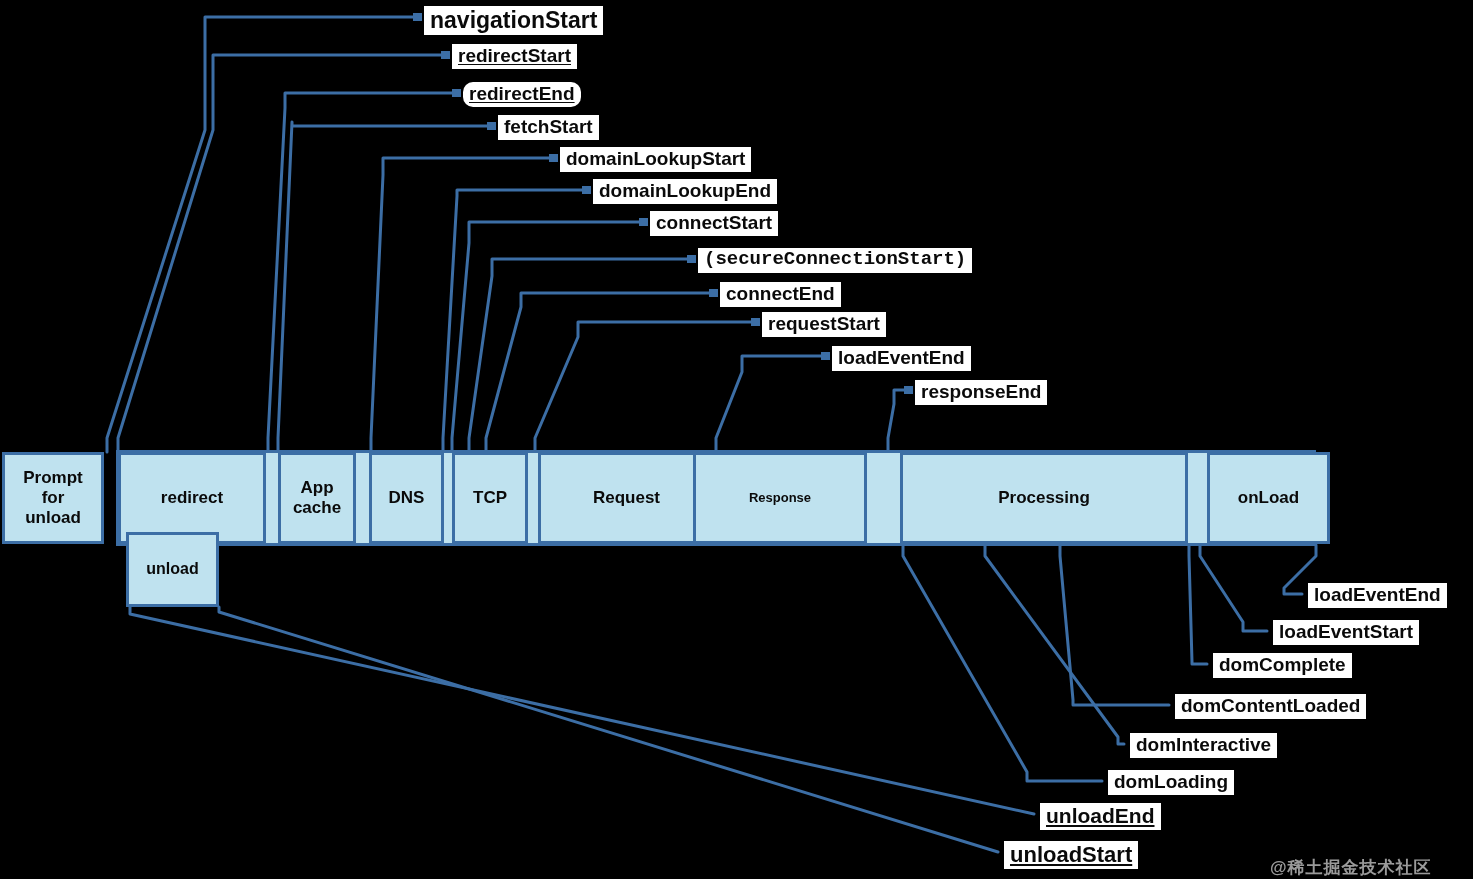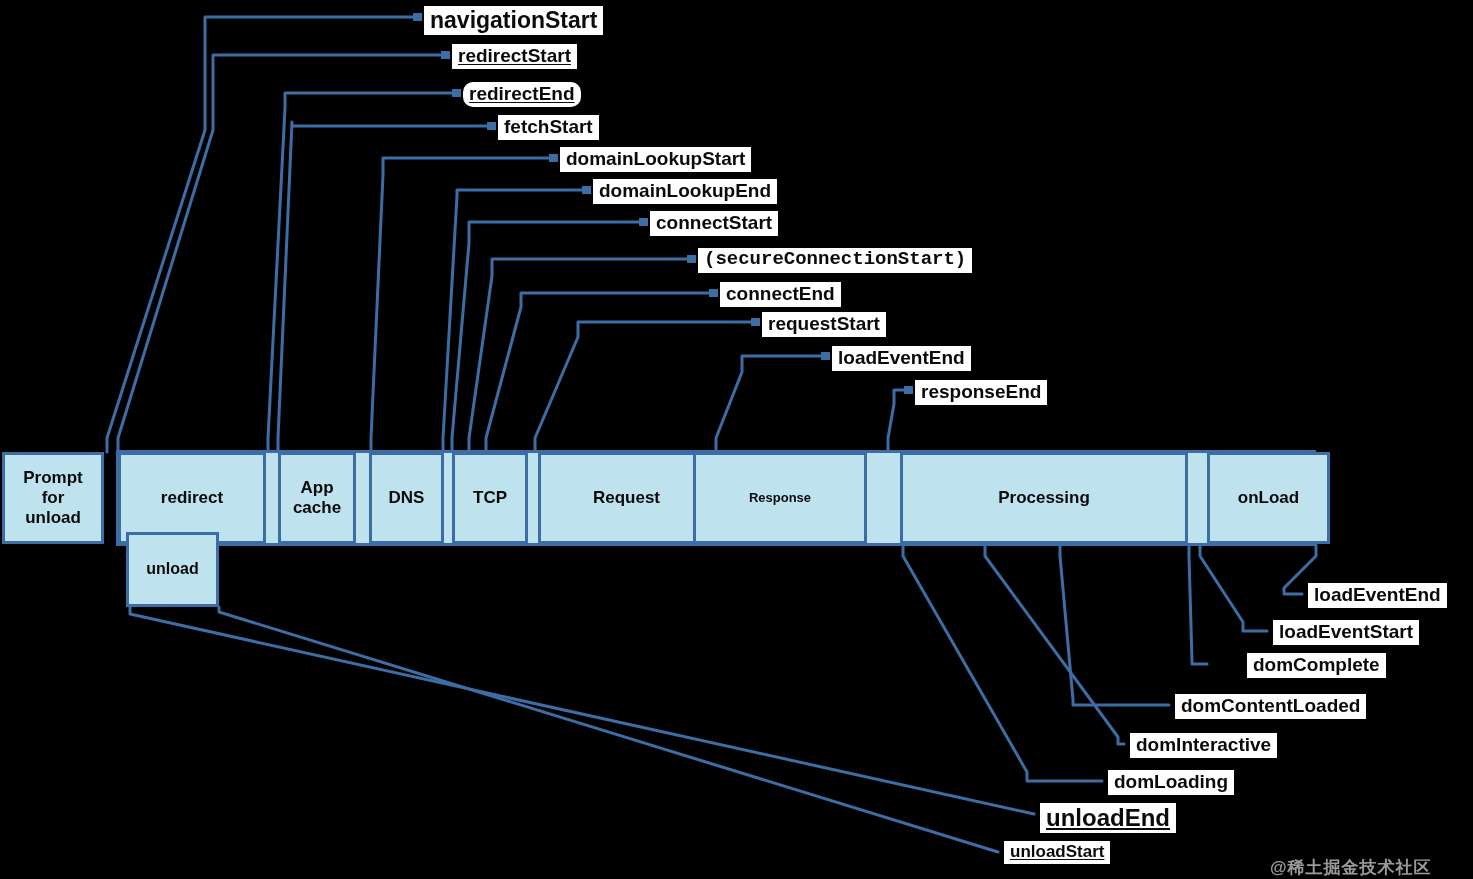--- a/index.html
+++ b/index.html
@@ -159,23 +159,23 @@
       <div class="marker" style="left: 560px; top: 147px; font-size: 19px;"><span class="txt">domainLookupStart</span></div>
       <div class="marker" style="left: 593px; top: 179px; font-size: 19px;"><span class="txt">domainLookupEnd</span></div>
       <div class="marker" style="left: 650px; top: 211px; font-size: 19px;"><span class="txt">connectStart</span></div>
       <div class="marker" style="left: 698px; top: 248px; font-size: 19px; font-family: Liberation Mono, monospace;"><span class="txt">(secureConnectionStart)</span></div>
       <div class="marker" style="left: 720px; top: 282px; font-size: 19px;"><span class="txt">connectEnd</span></div>
       <div class="marker" style="left: 762px; top: 312px; font-size: 19px;"><span class="txt">requestStart</span></div>
       <div class="marker" style="left: 832px; top: 346px; font-size: 19px;"><span class="txt">loadEventEnd</span></div>
       <div class="marker" style="left: 915px; top: 380px; font-size: 19px;"><span class="txt">responseEnd</span></div>
       <div class="marker" style="left: 1308px; top: 583px; font-size: 19px;"><span class="txt">loadEventEnd</span></div>
       <div class="marker" style="left: 1273px; top: 620px; font-size: 19px;"><span class="txt">loadEventStart</span></div>
-      <div class="marker" style="left: 1213px; top: 653px; font-size: 19px; margin-left: 34px;"><span class="txt">domComplete</span></div>
+      <div class="marker" style="left: 1213px; top: 653px; font-size: 19px;"><span class="txt">domComplete</span></div>
       <div class="marker" style="left: 1175px; top: 694px; font-size: 19px;"><span class="txt">domContentLoaded</span></div>
       <div class="marker" style="left: 1130px; top: 733px; font-size: 19px;"><span class="txt">domInteractive</span></div>
       <div class="marker" style="left: 1108px; top: 770px; font-size: 19px;"><span class="txt">domLoading</span></div>
-      <div class="marker underline" style="left: 1040px; top: 803px; font-size: 24px;"><span class="txt">unloadEnd</span></div>
-      <div class="marker underline" style="left: 1004px; top: 841px; font-size: 17px;"><span class="txt">unloadStart</span></div>
+      <div class="marker underline" style="left: 1040px; top: 803px; font-size: 21px;"><span class="txt">unloadEnd</span></div>
+      <div class="marker underline" style="left: 1004px; top: 841px; font-size: 22px;"><span class="txt">unloadStart</span></div>
     </div>
 
   <div class="watermark" style="left: 1270px; top: 832px; font-size: 17px;">@稀土掘金技术社区</div>
 
 </div>
 
 </body></html>

